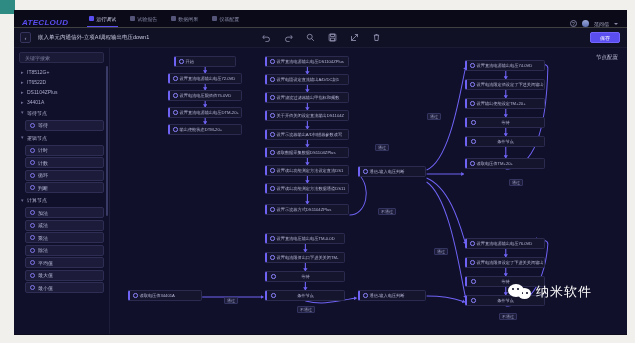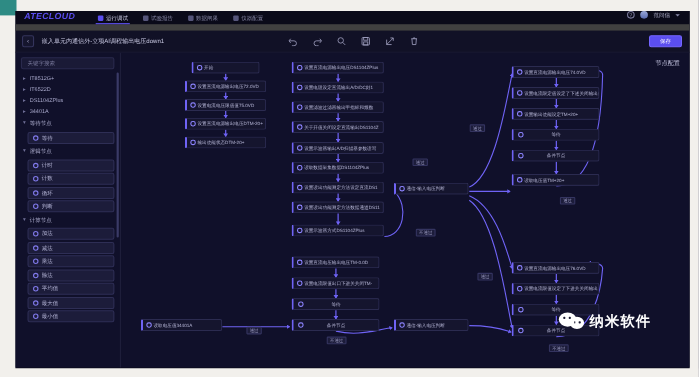--- a/index.html
+++ b/index.html
@@ -26,22 +26,22 @@
     left: 14px; top: 10px;
     width: 613px; height: 325px;
     background: #0d0d1f;
     overflow: hidden;
   }
   
   .topbar {
     position: relative;
     height: 18px;
     background: #0a0a19;
-    border-bottom: 6px solid #404040;
-    display: flex; align-items: flex-start;
+    border-bottom: 1px solid #404040;
+    display: flex; align-items: flex-end;
   }
   .logo {
     color: #5b4ef0;
     font-size: 8px;
     font-weight: bold;
     letter-spacing: .3px;
     margin-left: 8px;
     font-style: italic;
   }
   .nav-tabs { display: flex; align-items: center; margin-left: 14px; height: 100%; }
@@ -272,21 +272,21 @@
     position: absolute;
     background: #ffffff;
     border-radius: 50%;
   }
   .wechat .b1 { width: 16px; height: 13px; left: 0; top: 0; }
   .wechat .b2 { width: 13px; height: 11px; left: 10px; top: 4px; }
   .wechat .e { position: absolute; width: 1.6px; height: 1.6px; background: #1b1b33; border-radius: 50%; }
   .wm-text {
     color: #ffffff;
     font-size: 13px;
-    font-weight: bold;
+    font-weight: normal;
     letter-spacing: 1px;
   }
   .bottom-strip {
     position: absolute;
     left: 0; bottom: 0;
     width: 635px; height: 8px;
     background: #f2f0ec;
   }
 </style>
 </head>

